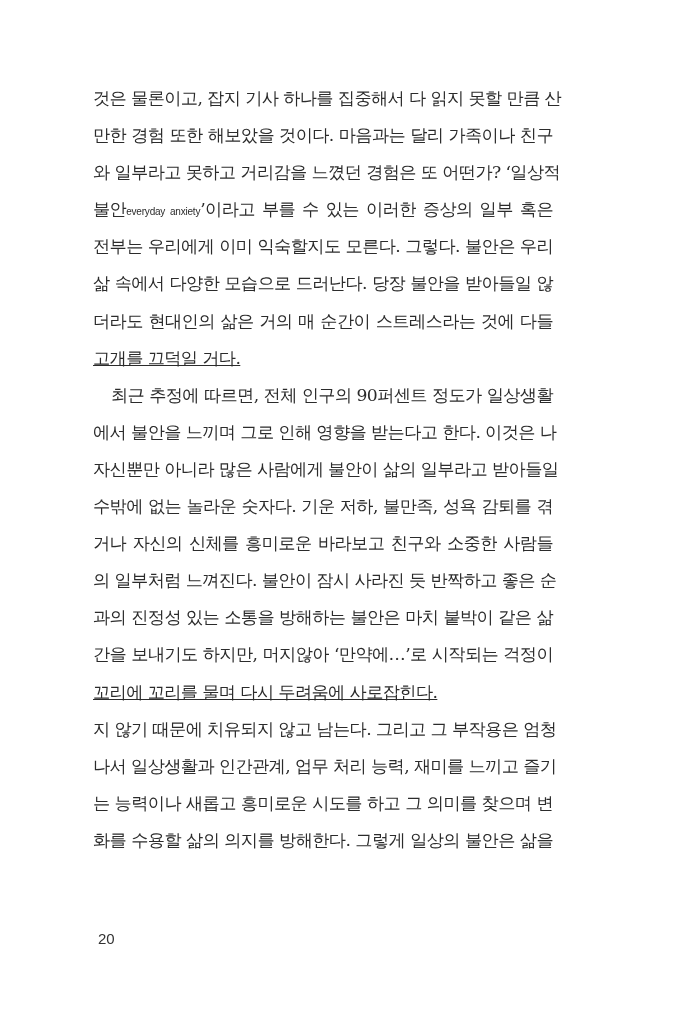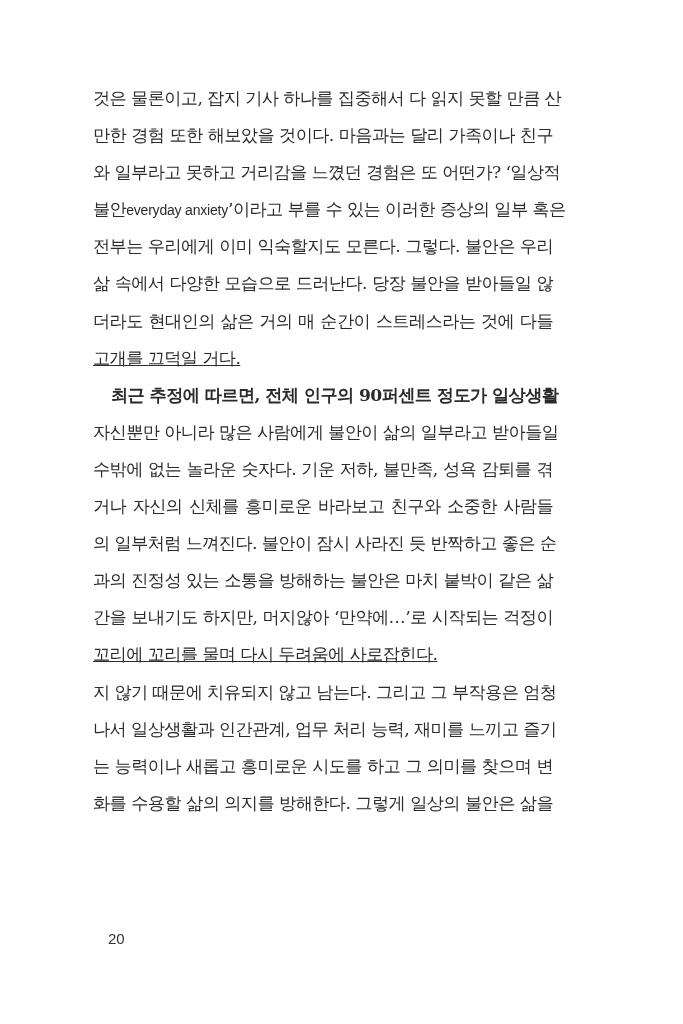--- a/index.html
+++ b/index.html
@@ -6,42 +6,43 @@
     body { width: 683px; height: 1024px; position: relative; overflow: hidden; }
     .page { position: absolute; left: 0; top: 0; width: 632px; height: 1024px; background: #ffffff; }
     .text-block {
       position: absolute; left: 93px; top: 80px; width: 460px;
       font-family: "DejaVu Serif", "Liberation Serif", serif;
       font-size: 17.2px; line-height: 37.1px; color: #2b2b2b;
       letter-spacing: -0.6px;
     }
     .line { display: block; white-space: nowrap; height: 37.1px; text-align: justify; text-align-last: justify; }
     .line.last { text-align-last: left; text-decoration: underline; }
-    .line.indent { padding-left: 18px; font-weight: bold; }
-    .en-small { font-family: "Liberation Sans", sans-serif; font-size: 14px; letter-spacing: -0.2px; }
+    .line.indent { padding-left: 18px; }
+    .en-small { font-family: "Liberation Sans", sans-serif; font-size: 10px; letter-spacing: -0.2px; }
     .page-number {
-      position: absolute; left: 108px; top: 930px;
+      position: absolute; left: 98px; top: 930px;
       font-family: "Liberation Sans", sans-serif; font-size: 15px; color: #333333;
     }
   </style>
 </head>
 <body>
 
 <div class="page">
   <div class="text-block">
     <span class="line">것은 물론이고, 잡지 기사 하나를 집중해서 다 읽지 못할 만큼 산</span>
     <span class="line">만한 경험 또한 해보았을 것이다. 마음과는 달리 가족이나 친구</span>
     <span class="line">와 일부라고 못하고 거리감을 느꼈던 경험은 또 어떤가? ‘일상적</span>
     <span class="line"><span>불안</span><span class="en-small">everyday anxiety</span><span>’이라고 부를 수 있는 이러한 증상의 일부 혹은</span></span>
     <span class="line">전부는 우리에게 이미 익숙할지도 모른다. 그렇다. 불안은 우리</span>
     <span class="line">삶 속에서 다양한 모습으로 드러난다. 당장 불안을 받아들일 않</span>
     <span class="line">더라도 현대인의 삶은 거의 매 순간이 스트레스라는 것에 다들</span>
     <span class="line last">고개를 끄덕일 거다.</span>
 
     <span class="line indent">최근 추정에 따르면, 전체 인구의 90퍼센트 정도가 일상생활</span>
+    <span class="line">에서 불안을 느끼며 그로 인해 영향을 받는다고 한다. 이것은 나</span>
     <span class="line">자신뿐만 아니라 많은 사람에게 불안이 삶의 일부라고 받아들일</span>
     <span class="line">수밖에 없는 놀라운 숫자다. 기운 저하, 불만족, 성욕 감퇴를 겪</span>
     <span class="line">거나 자신의 신체를 흥미로운 바라보고 친구와 소중한 사람들</span>
     <span class="line">의 일부처럼 느껴진다. 불안이 잠시 사라진 듯 반짝하고 좋은 순</span>
     <span class="line">과의 진정성 있는 소통을 방해하는 불안은 마치 붙박이 같은 삶</span>
     <span class="line">간을 보내기도 하지만, 머지않아 ‘만약에…’로 시작되는 걱정이</span>
     <span class="line last">꼬리에 꼬리를 물며 다시 두려움에 사로잡힌다.</span>
 
     <span class="line">지 않기 때문에 치유되지 않고 남는다. 그리고 그 부작용은 엄청</span>
     <span class="line">나서 일상생활과 인간관계, 업무 처리 능력, 재미를 느끼고 즐기</span>

